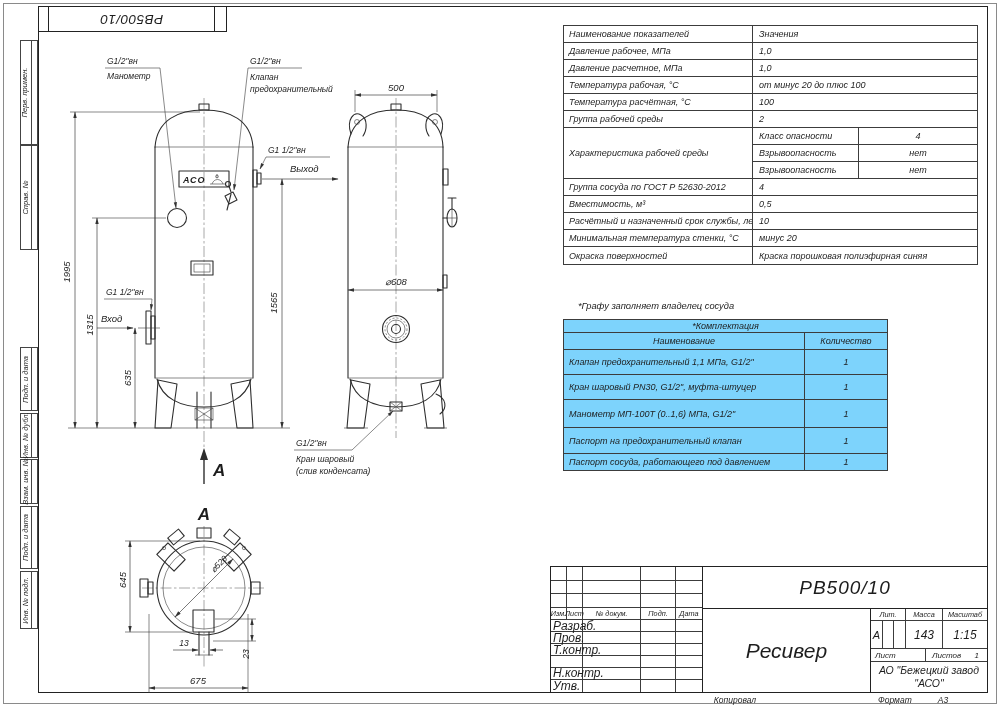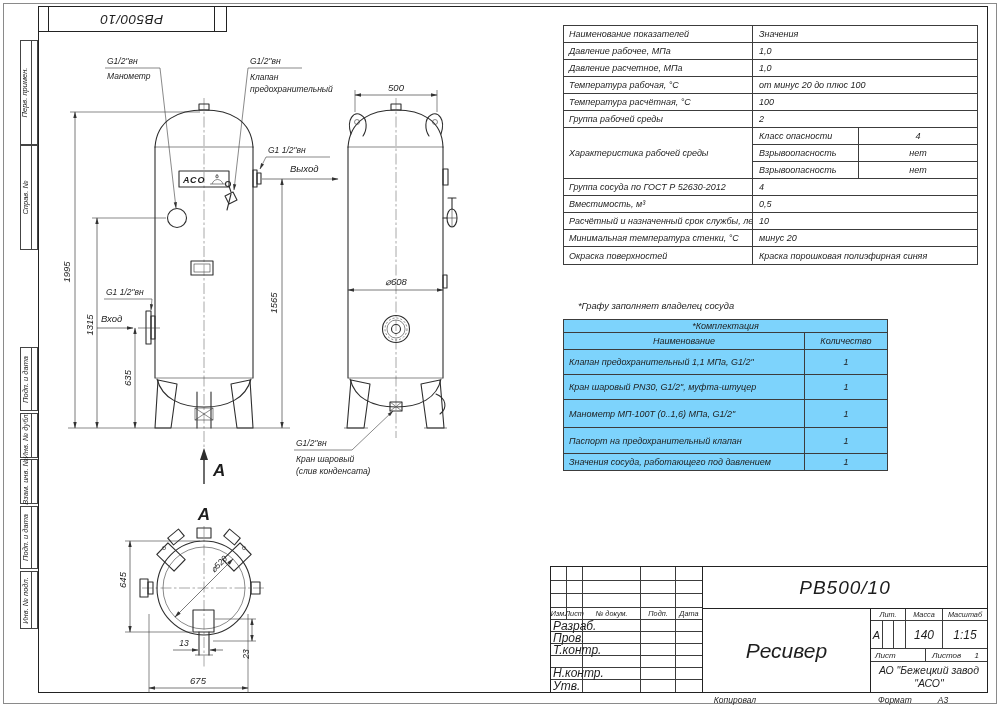--- a/index.html
+++ b/index.html
@@ -419,21 +419,21 @@
       </div>
     <div class="tr" style="height:28px">
         <div class="name">Манометр МП-100Т (0..1,6) МПа, G1/2"</div>
         <div class="qty">1</div>
       </div>
     <div class="tr" style="height:26px">
         <div class="name">Паспорт на предохранительный клапан</div>
         <div class="qty">1</div>
       </div>
     <div class="tr" style="height:16px">
-        <div class="name">Значения сосуда, работающего под давлением</div>
+        <div class="name">Паспорт сосуда, работающего под давлением</div>
         <div class="qty">1</div>
       </div>
   </div>
 
   <div class="tb">
     <div class="tbl">
       <div class="row chrow">
           <div class="c16"></div>
           <div class="c16"></div>
           <div class="c58"></div>
@@ -507,21 +507,21 @@
             <div class="w35">Лит.</div>
             <div class="w37">Масса</div>
             <div class="wfl">Масштаб</div>
           </div>
           <div class="irow iv">
             <div class="lit3">
                 <b>А</b>
                 <b></b>
                 <b></b>
               </div>
-            <div class="w37 vtx">140</div>
+            <div class="w37 vtx">143</div>
             <div class="wfl vtx">1:15</div>
           </div>
           <div class="irow is">
             <div class="sheetL">Лист</div>
             <div class="sheetR">
                 <span>Листов</span>
                 <span>1</span>
               </div>
           </div>
           <div class="irow ico">

